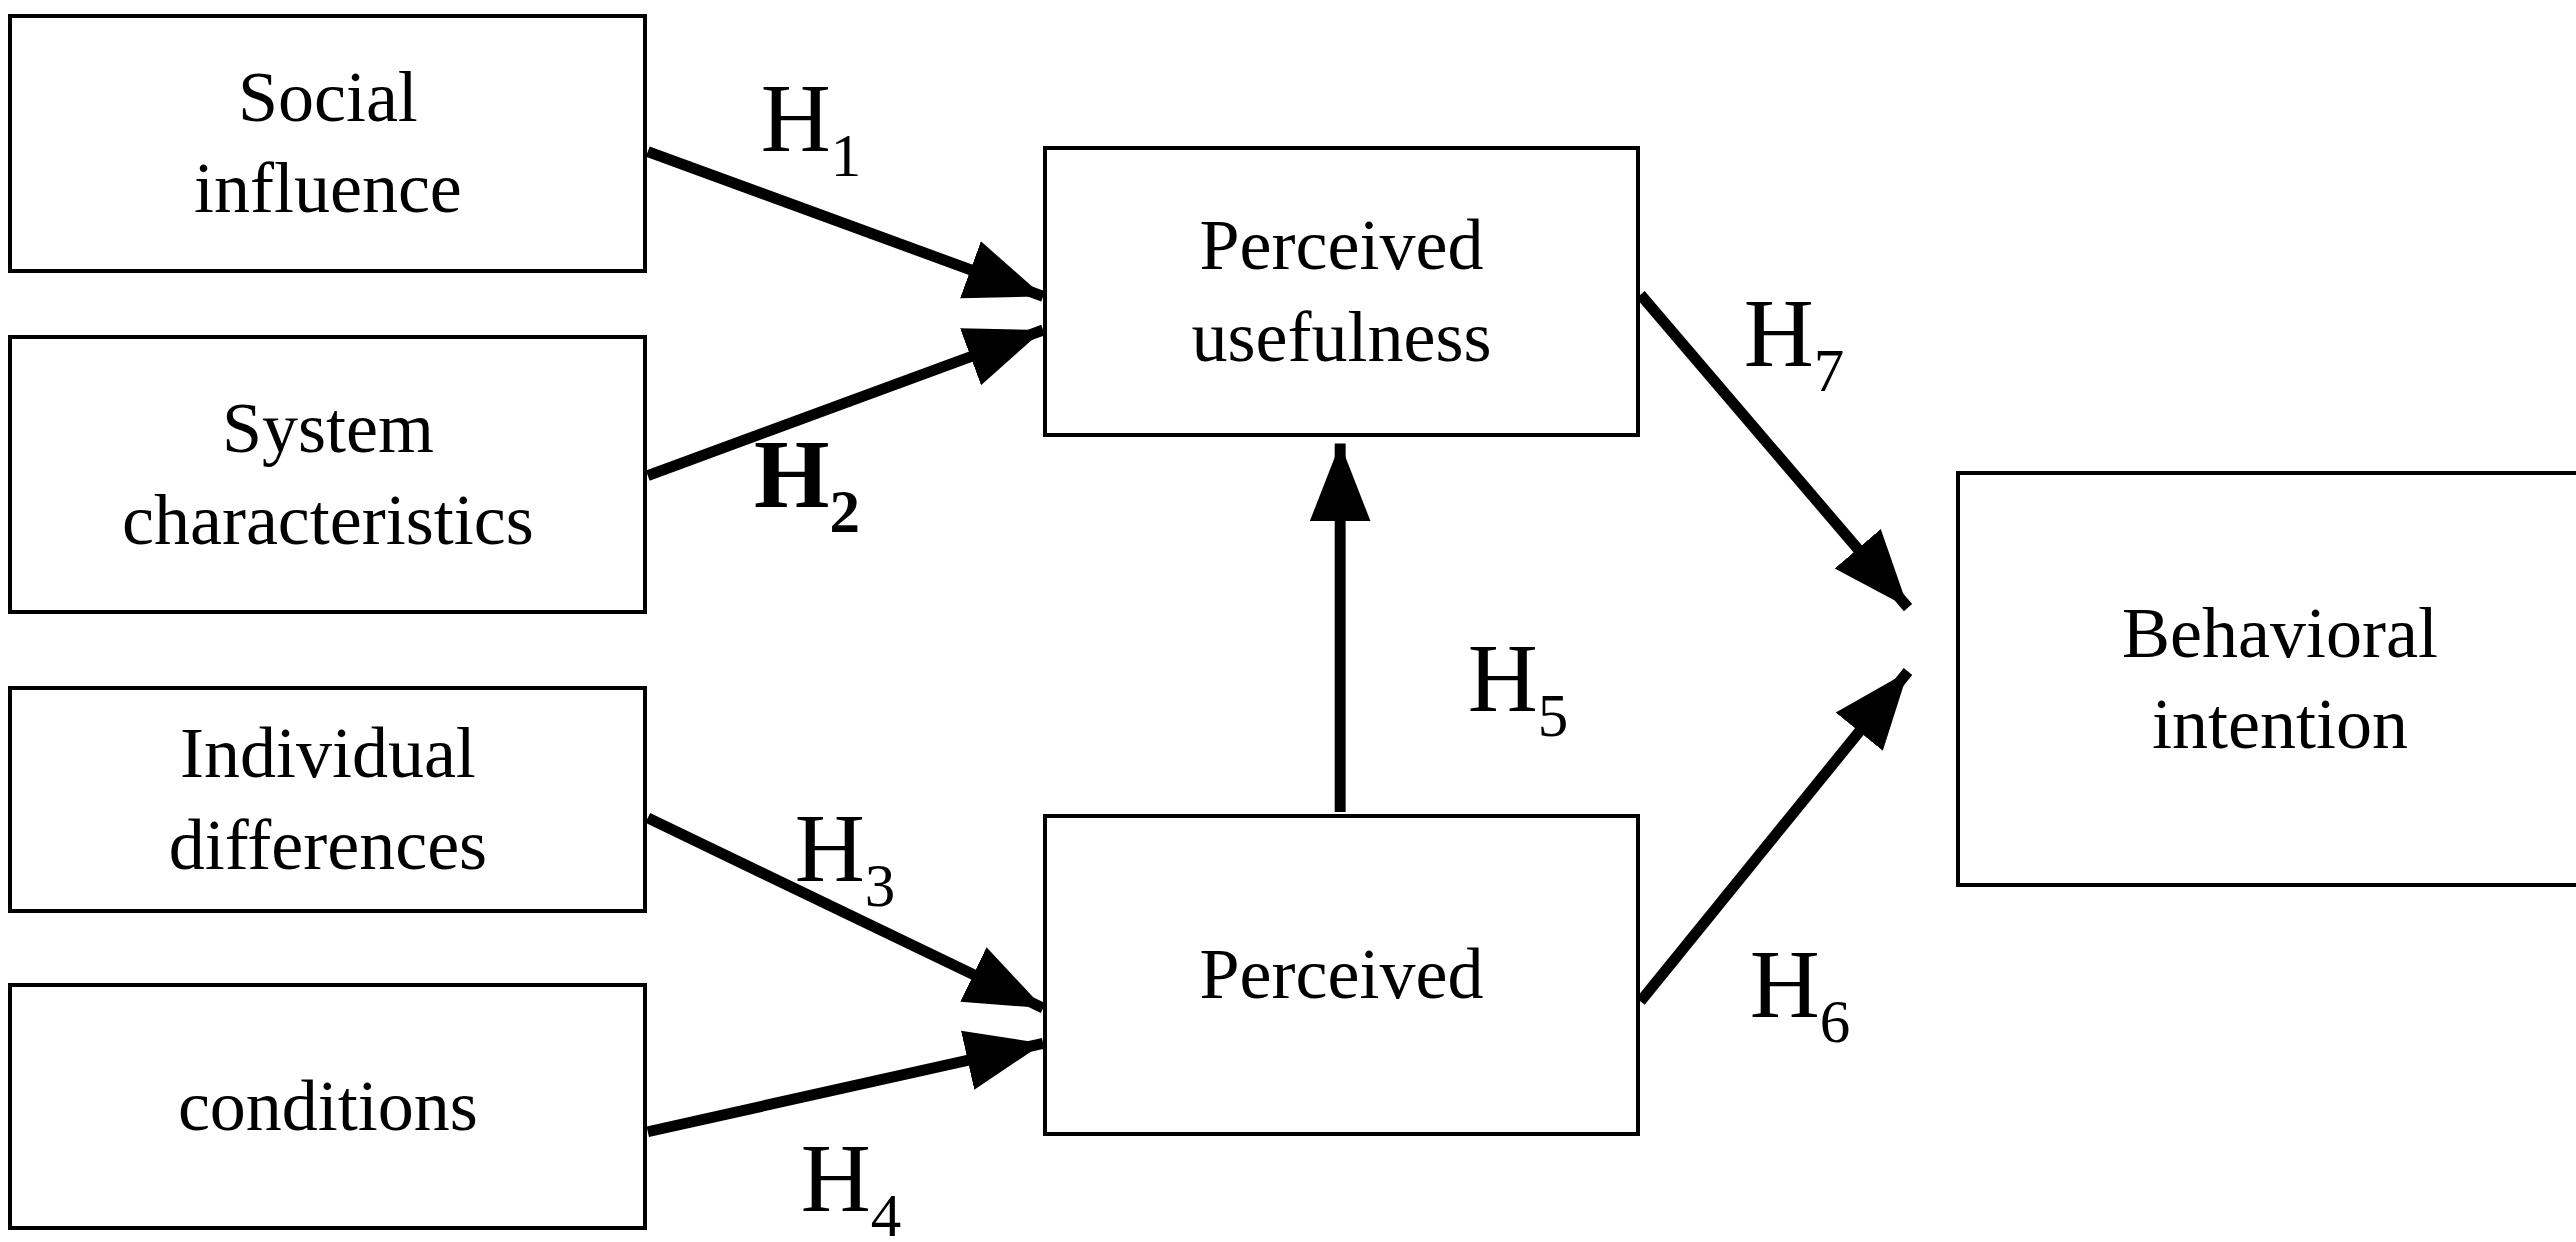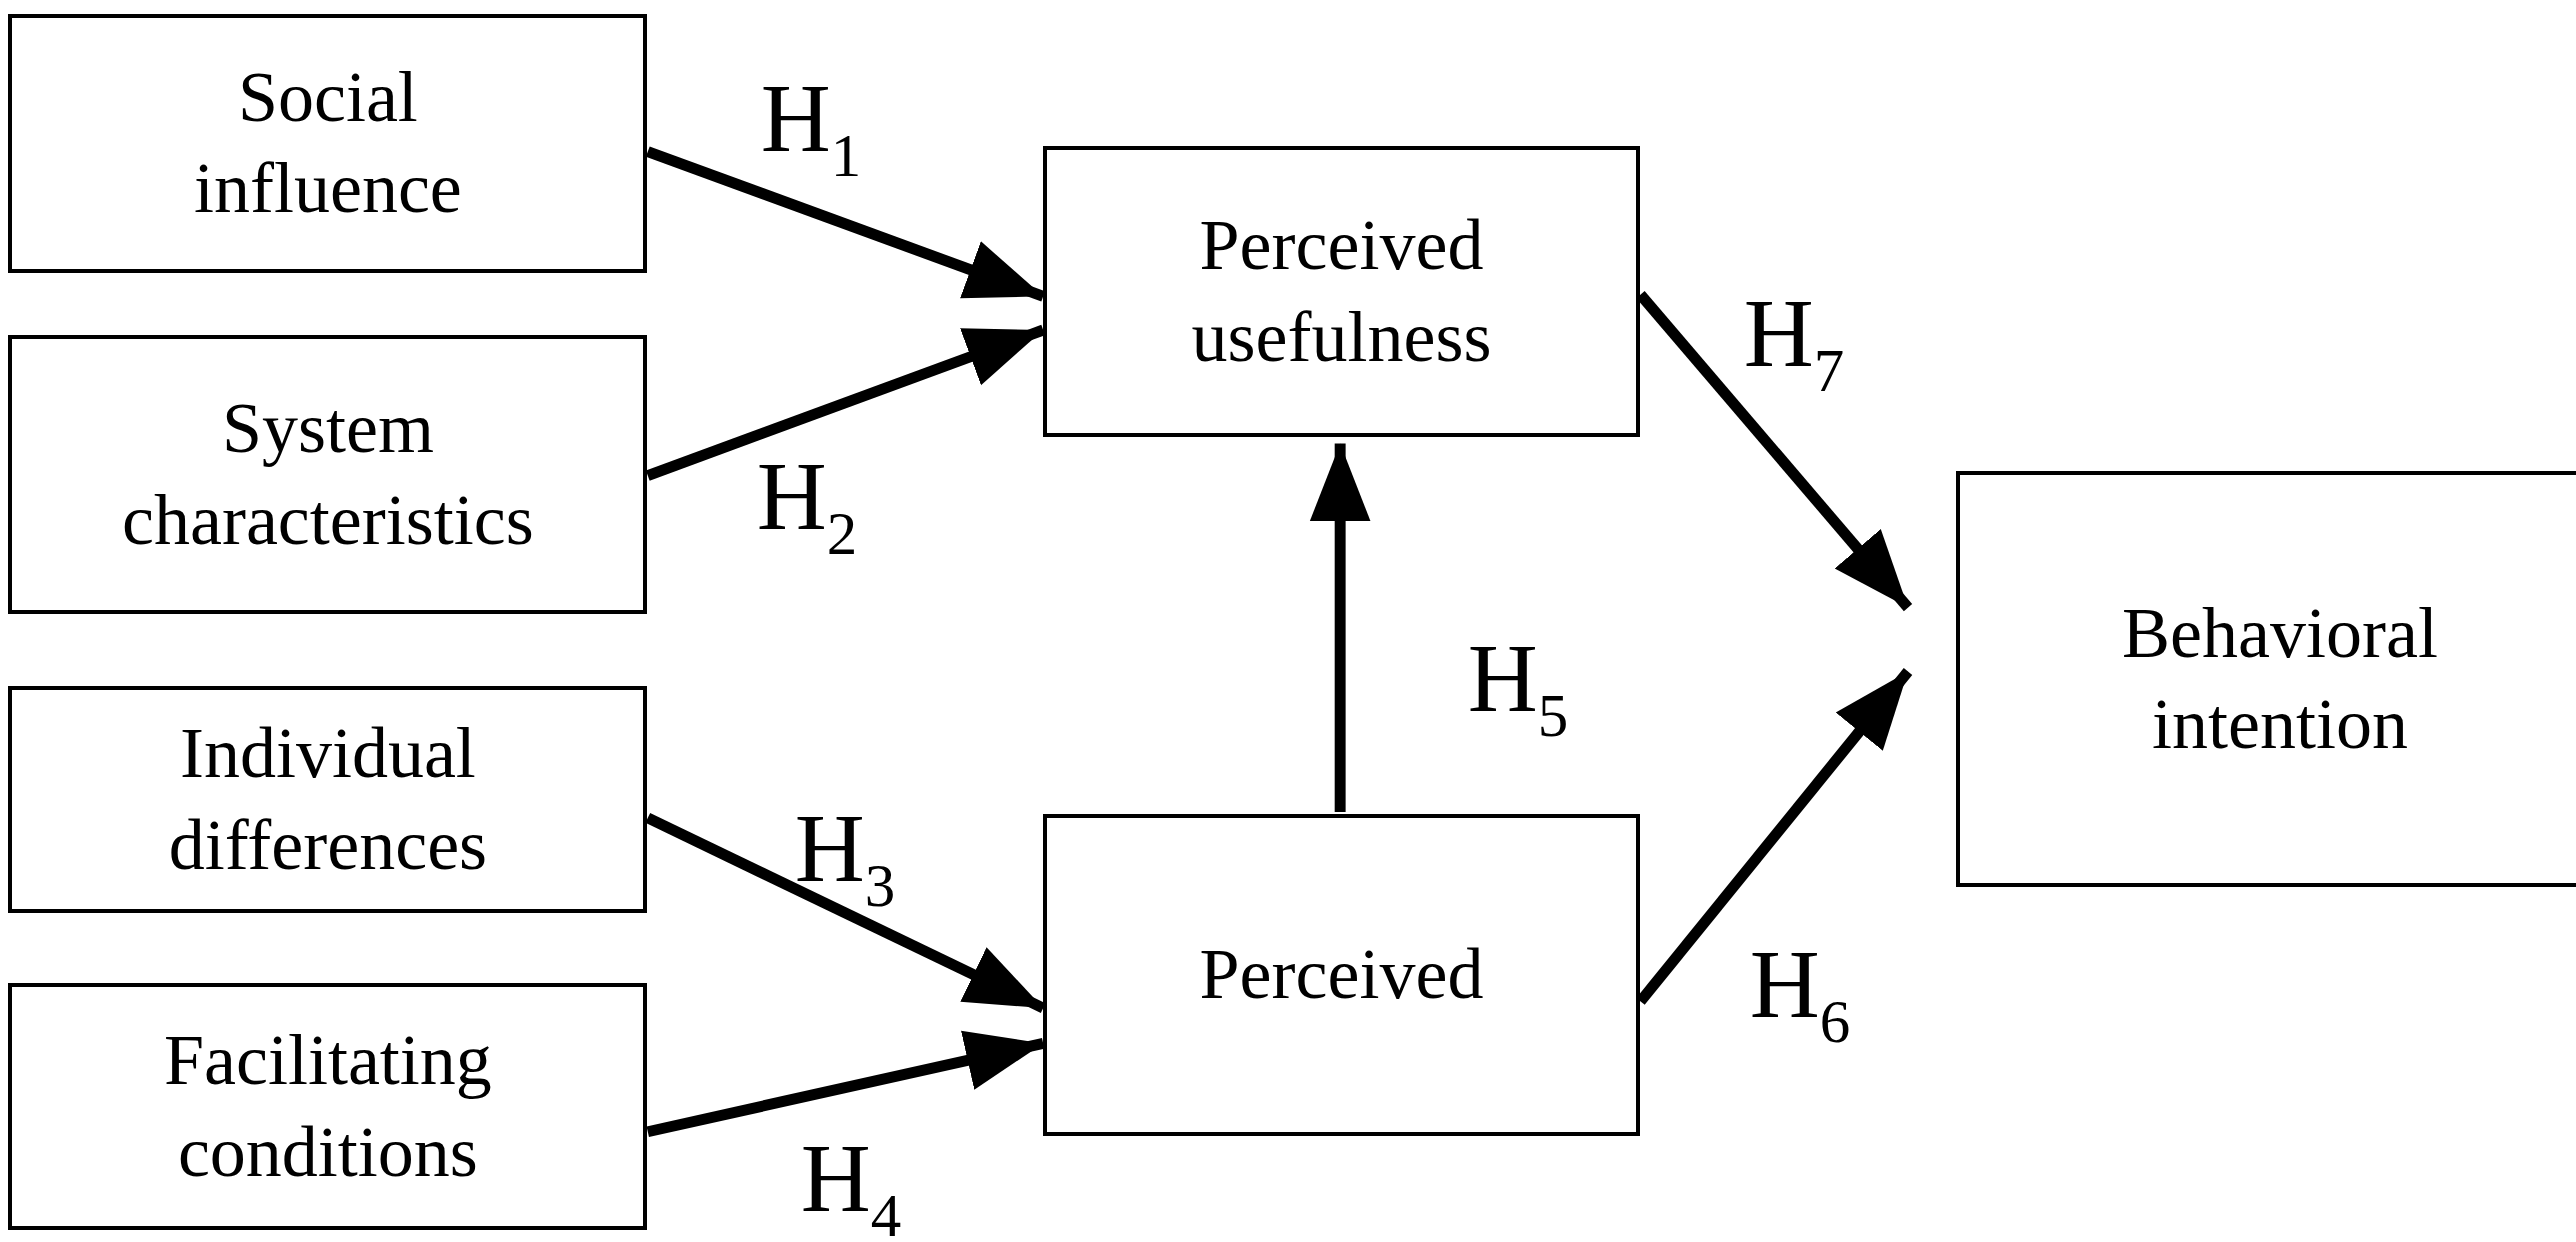--- a/index.html
+++ b/index.html
@@ -84,21 +84,20 @@
     <div class="bline">System</div>
     <div class="bline">characteristics</div>
   </div>
 
   <div class="box" style="left:8.4px; top:686px; width:639px; height:227px;">
     <div class="bline">Individual</div>
     <div class="bline">differences</div>
   </div>
 
   <div class="box" style="left:8.4px; top:983px; width:639px; height:247px;">
-    <div class="bline">Facilitating</div>
     <div class="bline">conditions</div>
   </div>
 
   <div class="box" style="left:1043px; top:146px; width:597px; height:291px;">
     <div class="bline">Perceived</div>
     <div class="bline">usefulness</div>
   </div>
 
   <div class="box" style="left:1043px; top:814px; width:597px; height:322px;">
     <div class="bline">Perceived</div>
@@ -106,21 +105,21 @@
 
   <div class="box" style="left:1956px; top:471px; width:648px; height:416px;">
     <div class="bline">Behavioral</div>
     <div class="bline">intention</div>
   </div>
 
   <div class="hlabel" style="left:799px; top:128px;margin-left:12px;">
     <span>H</span><span class="hsub">1</span>
   </div>
 
-  <div class="hlabel" style="left:807px; top:506px;">
+  <div class="hlabel" style="left:807px; top:484px;font-weight:bold;">
     <span>H</span><span class="hsub">2</span>
   </div>
 
   <div class="hlabel" style="left:845px; top:858px;">
     <span>H</span><span class="hsub">3</span>
   </div>
 
   <div class="hlabel" style="left:851px; top:1188px;">
     <span>H</span><span class="hsub">4</span>
   </div>

